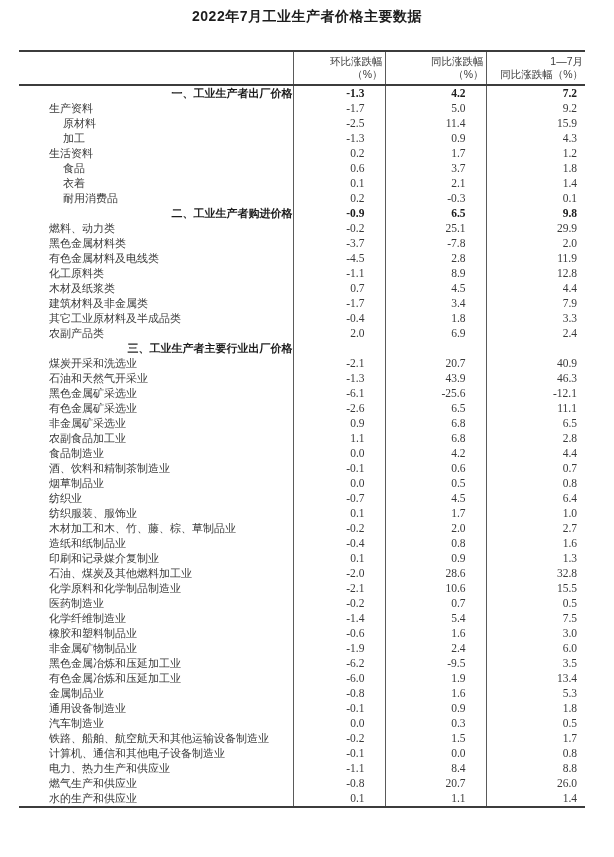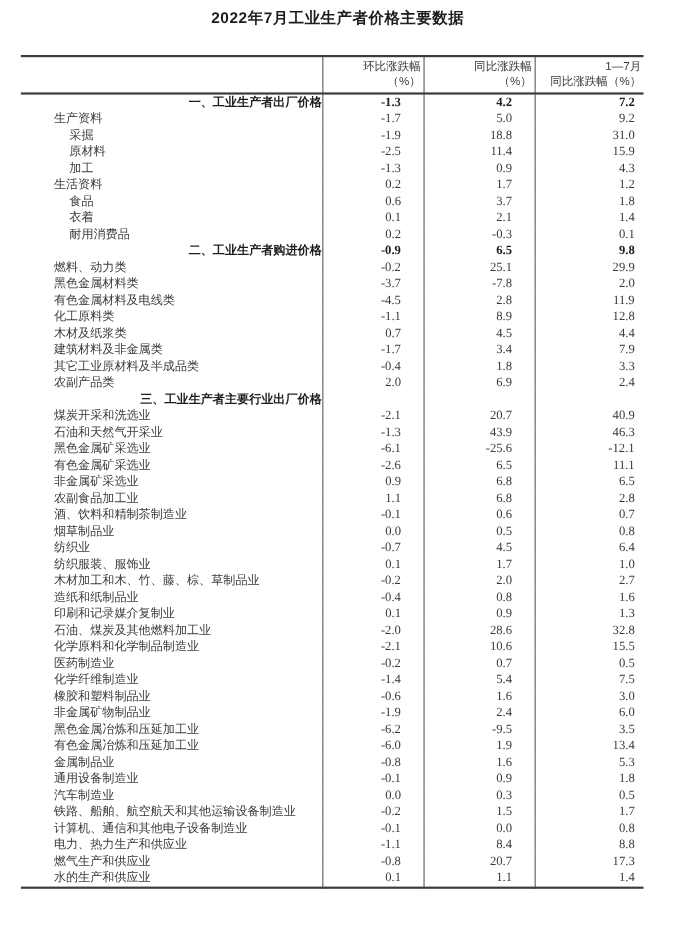--- a/index.html
+++ b/index.html
@@ -120,26 +120,20 @@
           <td class="num y">4.2</td>
           <td class="num t">7.2</td>
         </tr>
         <tr>
           <td class="label lv1">生产资料</td>
           <td class="num m">-1.7</td>
           <td class="num y">5.0</td>
           <td class="num t">9.2</td>
         </tr>
         <tr>
-          <td class="label lv2">采掘</td>
-          <td class="num m">-1.9</td>
-          <td class="num y">18.8</td>
-          <td class="num t">31.0</td>
-        </tr>
-        <tr>
           <td class="label lv2">原材料</td>
           <td class="num m">-2.5</td>
           <td class="num y">11.4</td>
           <td class="num t">15.9</td>
         </tr>
         <tr>
           <td class="label lv2">加工</td>
           <td class="num m">-1.3</td>
           <td class="num y">0.9</td>
           <td class="num t">4.3</td>
@@ -258,20 +252,26 @@
           <td class="num y">6.8</td>
           <td class="num t">6.5</td>
         </tr>
         <tr>
           <td class="label lv1">农副食品加工业</td>
           <td class="num m">1.1</td>
           <td class="num y">6.8</td>
           <td class="num t">2.8</td>
         </tr>
         <tr>
+          <td class="label lv1">食品制造业</td>
+          <td class="num m">0.0</td>
+          <td class="num y">4.2</td>
+          <td class="num t">4.4</td>
+        </tr>
+        <tr>
           <td class="label lv1">酒、饮料和精制茶制造业</td>
           <td class="num m">-0.1</td>
           <td class="num y">0.6</td>
           <td class="num t">0.7</td>
         </tr>
         <tr>
           <td class="label lv1">烟草制品业</td>
           <td class="num m">0.0</td>
           <td class="num y">0.5</td>
           <td class="num t">0.8</td>
@@ -387,21 +387,21 @@
         <tr>
           <td class="label lv1">电力、热力生产和供应业</td>
           <td class="num m">-1.1</td>
           <td class="num y">8.4</td>
           <td class="num t">8.8</td>
         </tr>
         <tr>
           <td class="label lv1">燃气生产和供应业</td>
           <td class="num m">-0.8</td>
           <td class="num y">20.7</td>
-          <td class="num t">17.3</td>
+          <td class="num t">26.0</td>
         </tr>
         <tr>
           <td class="label lv1">水的生产和供应业</td>
           <td class="num m">0.1</td>
           <td class="num y">1.1</td>
           <td class="num t">1.4</td>
         </tr>
       </tbody>
   </table>
 

